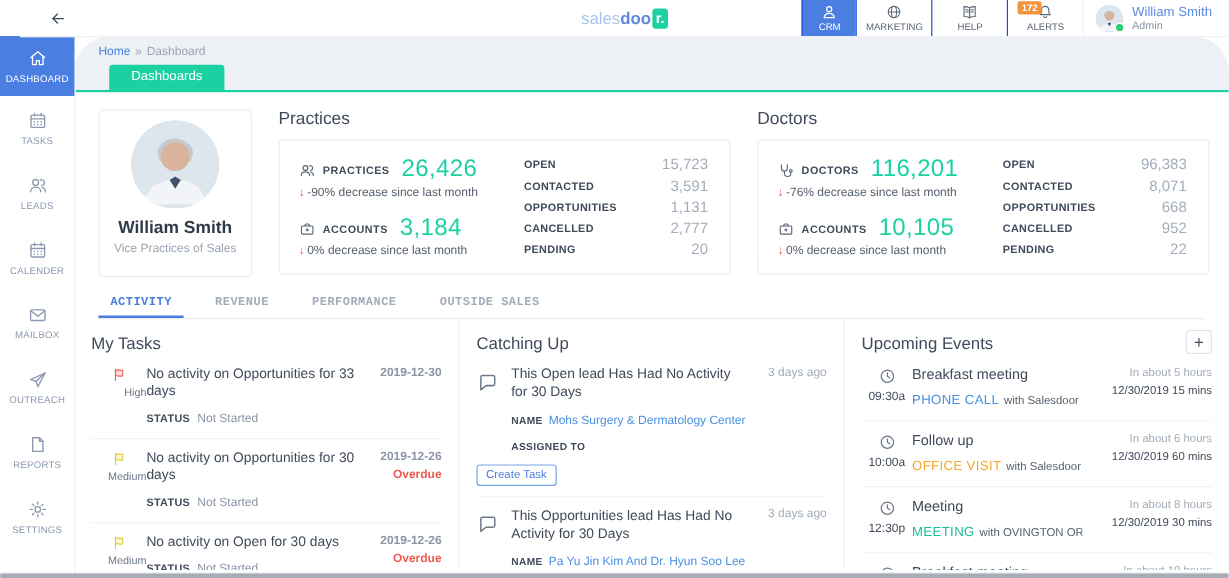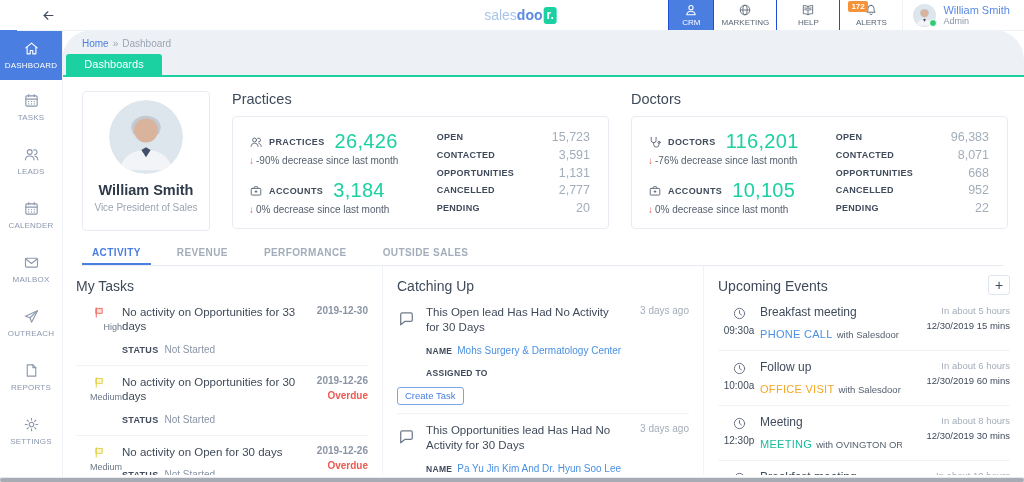--- a/index.html
+++ b/index.html
@@ -33,21 +33,21 @@
   
   .sidebar{position:absolute;top:30px;left:0;width:62px;bottom:0;background:#fff;border-right:1px solid #eef1f5;z-index:5;}
   .side-item{height:54px;display:flex;flex-direction:column;align-items:center;justify-content:center;gap:4px;color:#8b98ad;font-size:8px;letter-spacing:.2px;cursor:pointer;}
   .side-item .side-ic{width:17px;height:17px;}
   .side-item.active{background:var(--blue);color:#fff;height:50px;}
   
   .main{position:absolute;top:30px;left:62px;right:0;bottom:0;background:#edf1f6;display:flex;flex-direction:column;border-radius:30px;}
   .breadcrumb{padding:8px 0 5px 20px;font-size:10px;color:#9aa5b3;}
   .breadcrumb .bc-home{color:var(--blue);cursor:pointer;}
   .breadcrumb .bc-sep{margin:0 4px;}
-  .tabrow{border-bottom:2px solid var(--green);padding-left:4px;}
+  .tabrow{border-bottom:2px solid var(--green);padding-left:29px;}
   .page-tab{display:inline-block;width:96px;height:21px;line-height:21px;text-align:center;background:var(--green);color:#fff;font-size:11px;border-radius:3px 3px 0 0;cursor:pointer;}
   .content{flex:1;background:#fff;min-height:0;overflow:hidden;}
   
   .top-row{display:flex;gap:22px;padding:14px 16px 4px 20px;align-items:flex-start;}
   .profile-card{flex:none;width:128px;height:140px;box-sizing:border-box;border:1px solid var(--border);border-radius:4px;text-align:center;padding:7px 4px;}
   .avatar-big{width:74px;height:74px;border-radius:50%;overflow:hidden;margin:1px auto 0;}
   .pname{font-size:14.5px;font-weight:bold;color:#2f3a4a;margin-top:8px;}
   .ptitle{font-size:10px;color:#9aa5b3;margin-top:4px;}
   .stat-section{flex:1;min-width:0;}
   .stat-section h2{font-size:14.5px;font-weight:400;color:var(--dark);margin:0 0 9px;}
@@ -57,21 +57,21 @@
   .metric-ic{width:14px;height:14px;color:#5a6675;flex:none;margin-right:6px;}
   .metric-label{font-size:9px;font-weight:bold;color:var(--dark);letter-spacing:.4px;}
   .metric-value{font-size:20px;color:var(--green);margin-left:10px;letter-spacing:.3px;}
   .metric-change{font-size:10px;color:var(--mid);margin-top:2px;}
   .metric-change .dn{color:var(--red);margin-right:2px;}
   .stats{flex:1;display:flex;flex-direction:column;justify-content:space-between;min-width:0;}
   .stat-line{display:flex;justify-content:space-between;align-items:center;}
   .stat-label{font-size:9px;font-weight:bold;color:var(--dark);letter-spacing:.3px;}
   .stat-value{font-size:12.5px;color:var(--gray);}
   
-  .tabs-row{margin:6px 20px 0;border-bottom:1px solid var(--border);display:flex;gap:16px;}
+  .tabs-row{margin:6px 20px 0;border-bottom:1px solid var(--border);display:flex;gap:16px;font-family:Liberation Mono, monospace;}
   .tab{padding:6px 10px 7px;font-size:10px;font-weight:bold;color:var(--gray);letter-spacing:.4px;cursor:pointer;}
   .tab.active{color:var(--blue);box-shadow:inset 0 -2px 0 var(--blue);}
   
   .cols{display:flex;height:209px;overflow:hidden;}
   .col{flex:1;min-width:0;padding:8px 14px 0;border-right:1px solid var(--softborder);overflow:hidden;}
   .col:last-child{border-right:none;}
   .col-title{font-size:14px;font-weight:400;color:var(--dark);margin:4px 0 2px;}
   
   .task-item{display:flex;padding:9px 0 8px;border-bottom:1px solid var(--softborder);cursor:pointer;}
   .task-left{width:46px;flex:none;text-align:right;}
@@ -356,21 +356,21 @@
   <div class="content">
 
     <section class="top-row">
       <div class="profile-card">
         <div class="avatar-big">
             <svg width="74" height="74">
               <use href="#i-avatar"></use>
             </svg>
           </div>
         <div class="pname">William Smith</div>
-        <div class="ptitle">Vice President of Sales</div>
+        <div class="ptitle">Vice Practices of Sales</div>
       </div>
 
       <div class="stat-section">
         <h2>Practices</h2>
         <div class="stat-panel">
           <div class="metrics">
             <div>
               <div class="metric-top">
                 <svg class="metric-ic">
                     <use href="#i-users"></use>

